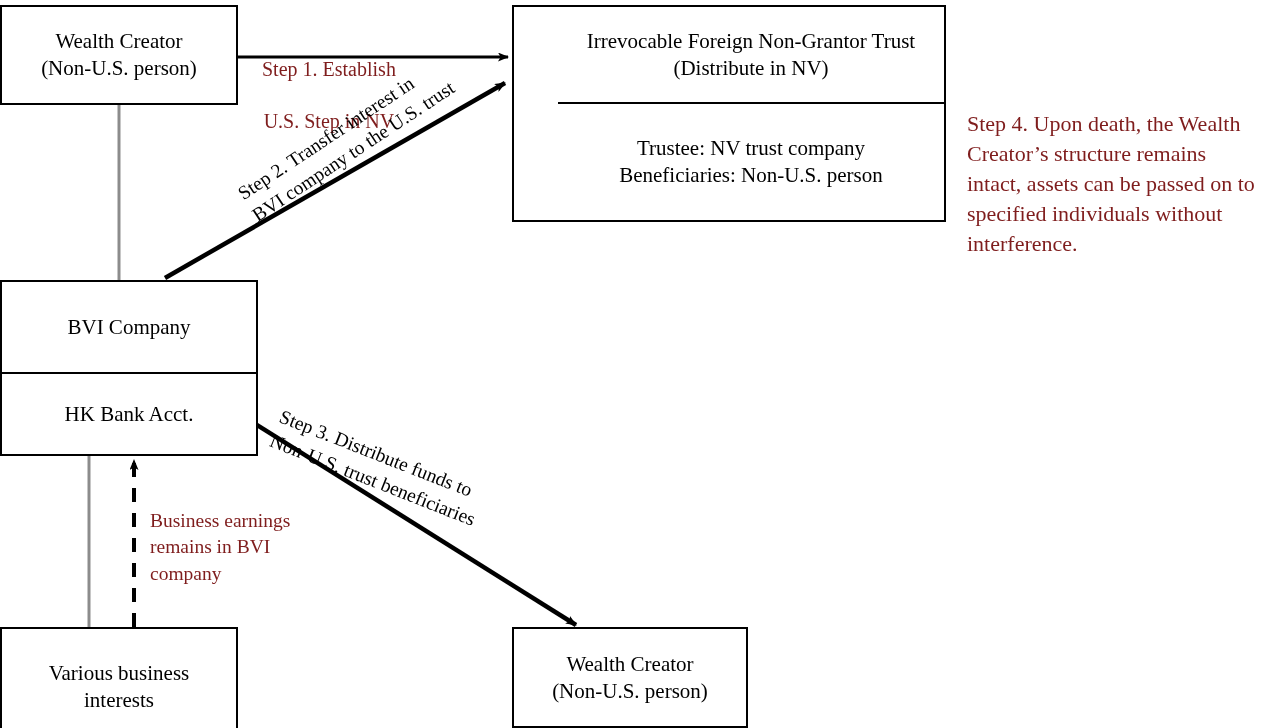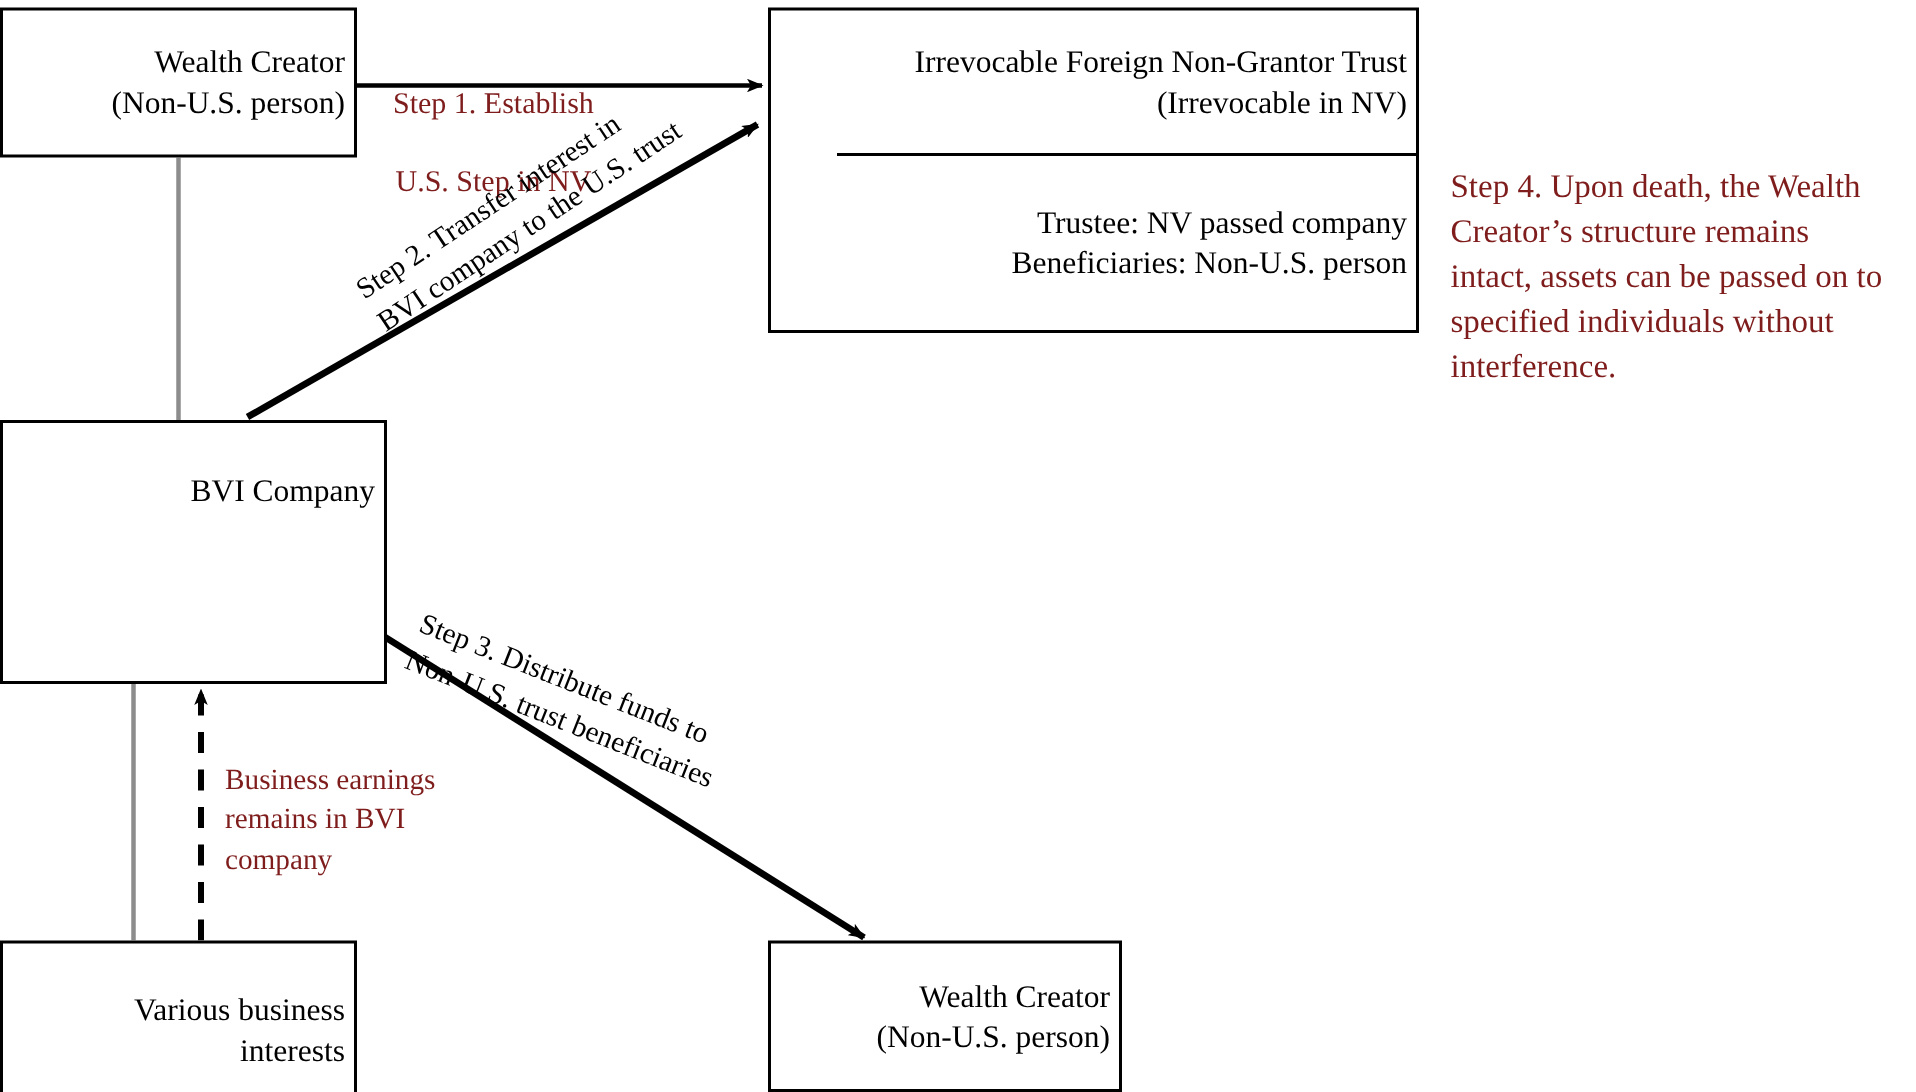--- a/index.html
+++ b/index.html
@@ -29,21 +29,21 @@
     box-sizing: border-box;
     border: 2.5px solid #000000;
     background: #ffffff;
     display: flex;
     flex-direction: column;
   }
   .cell {
     flex: 1 1 auto;
     display: flex;
     flex-direction: column;
-    align-items: flex-end;
+    align-items: center;
     justify-content: center;
     text-align: center;
     line-height: 1.28;
     font-size: 21px;
     padding: 2px 6px;
     box-sizing: border-box;
   }
   .cell.divider-top {
     border-top: 2.5px solid #000000;
   }
@@ -124,31 +124,34 @@
   <div class="node" id="node-wealth-creator-top">
     <div class="cell">
       <span class="line">Wealth Creator</span>
       <span class="line">(Non-U.S. person)</span>
     </div>
   </div>
 
   <div class="node" id="node-trust">
     <div class="cell cell-title">
       <span class="line">Irrevocable Foreign Non-Grantor Trust</span>
-      <span class="line">(Irrevocable in NV)</span>
+      <span class="line">(Distribute in NV)</span>
     </div>
     <div class="cell cell-roles divider-top">
-      <span class="line">Trustee: NV passed company</span>
+      <span class="line">Trustee: NV trust company</span>
       <span class="line">Beneficiaries: Non-U.S. person</span>
     </div>
   </div>
 
   <div class="node" id="node-bvi">
     <div class="cell cell-company">
       <span class="line">BVI Company</span>
+    </div>
+    <div class="cell cell-bank divider-top">
+      <span class="line">HK Bank Acct.</span>
     </div>
   </div>
 
   <div class="node" id="node-business">
     <div class="cell">
       <span class="line">Various business</span>
       <span class="line">interests</span>
     </div>
   </div>
 

